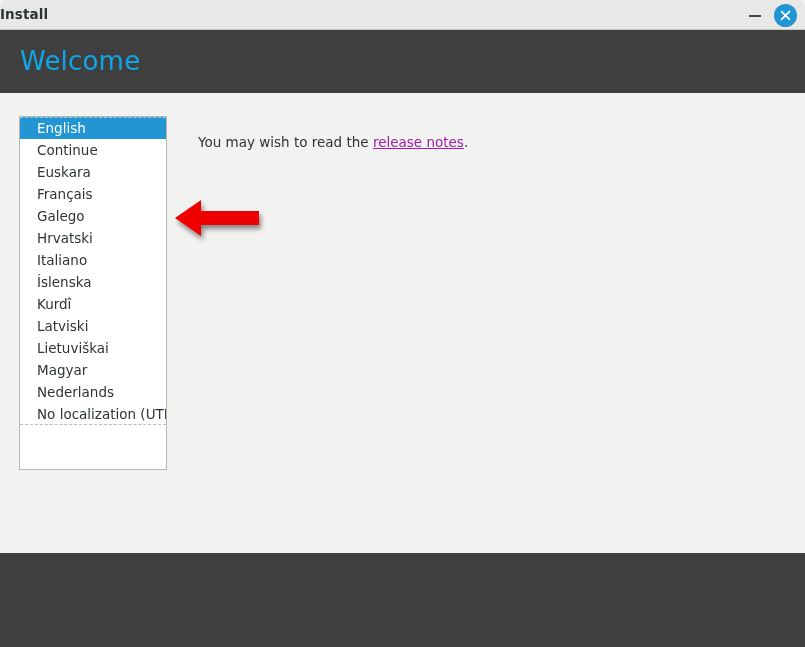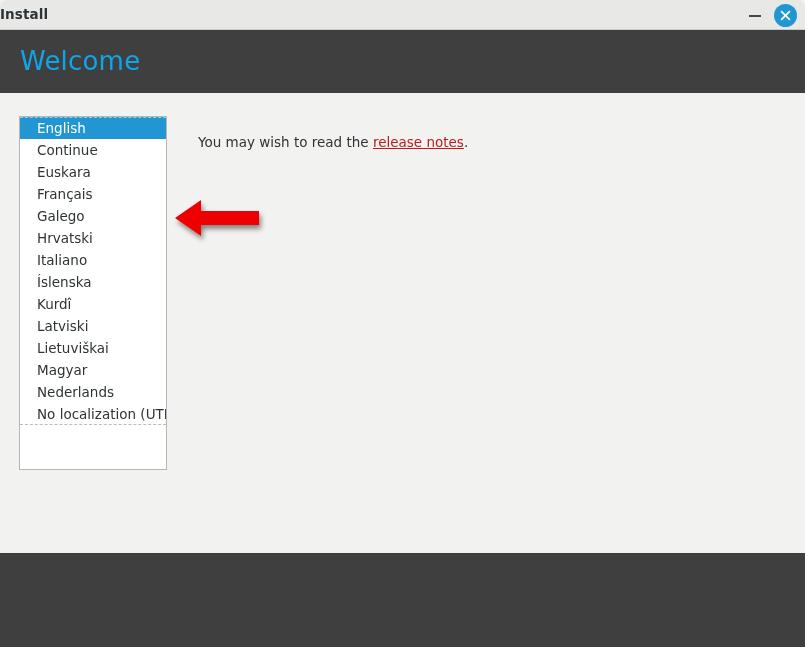--- a/index.html
+++ b/index.html
@@ -149,21 +149,21 @@
   
   .notes {
     position: absolute;
     left: 198px;
     top: 41px;
     font-size: 13.5px;
     color: #2e3436;
     white-space: nowrap;
   }
   .notes a {
-    color: #b91c1c;
+    color: #a21caf;
     text-decoration: underline;
   }
 
   
   .arrow-overlay {
     position: absolute;
     left: 170px;
     top: 103px;
     width: 96px;
     height: 48px;

